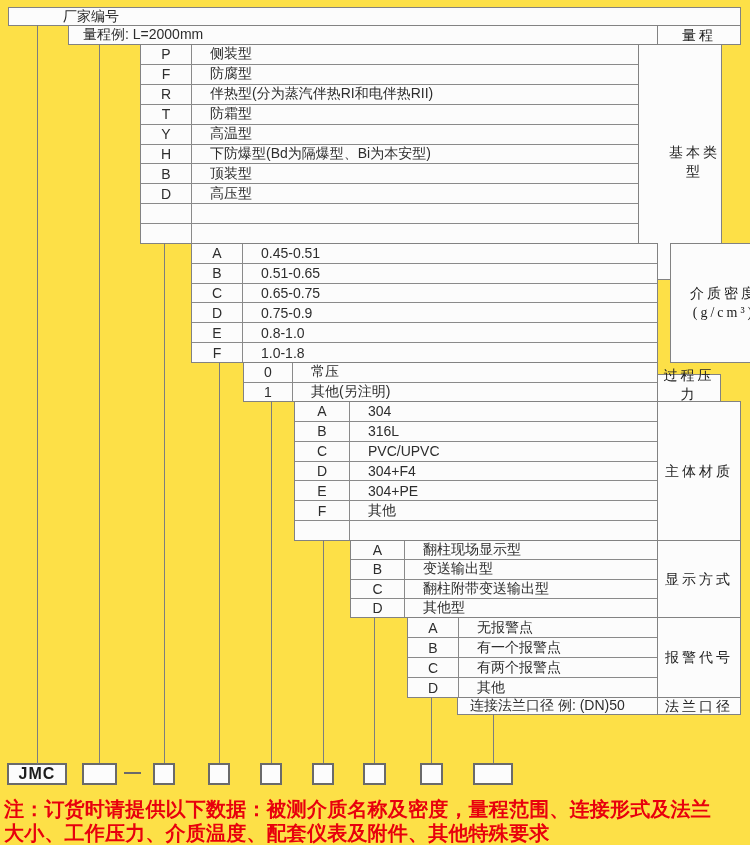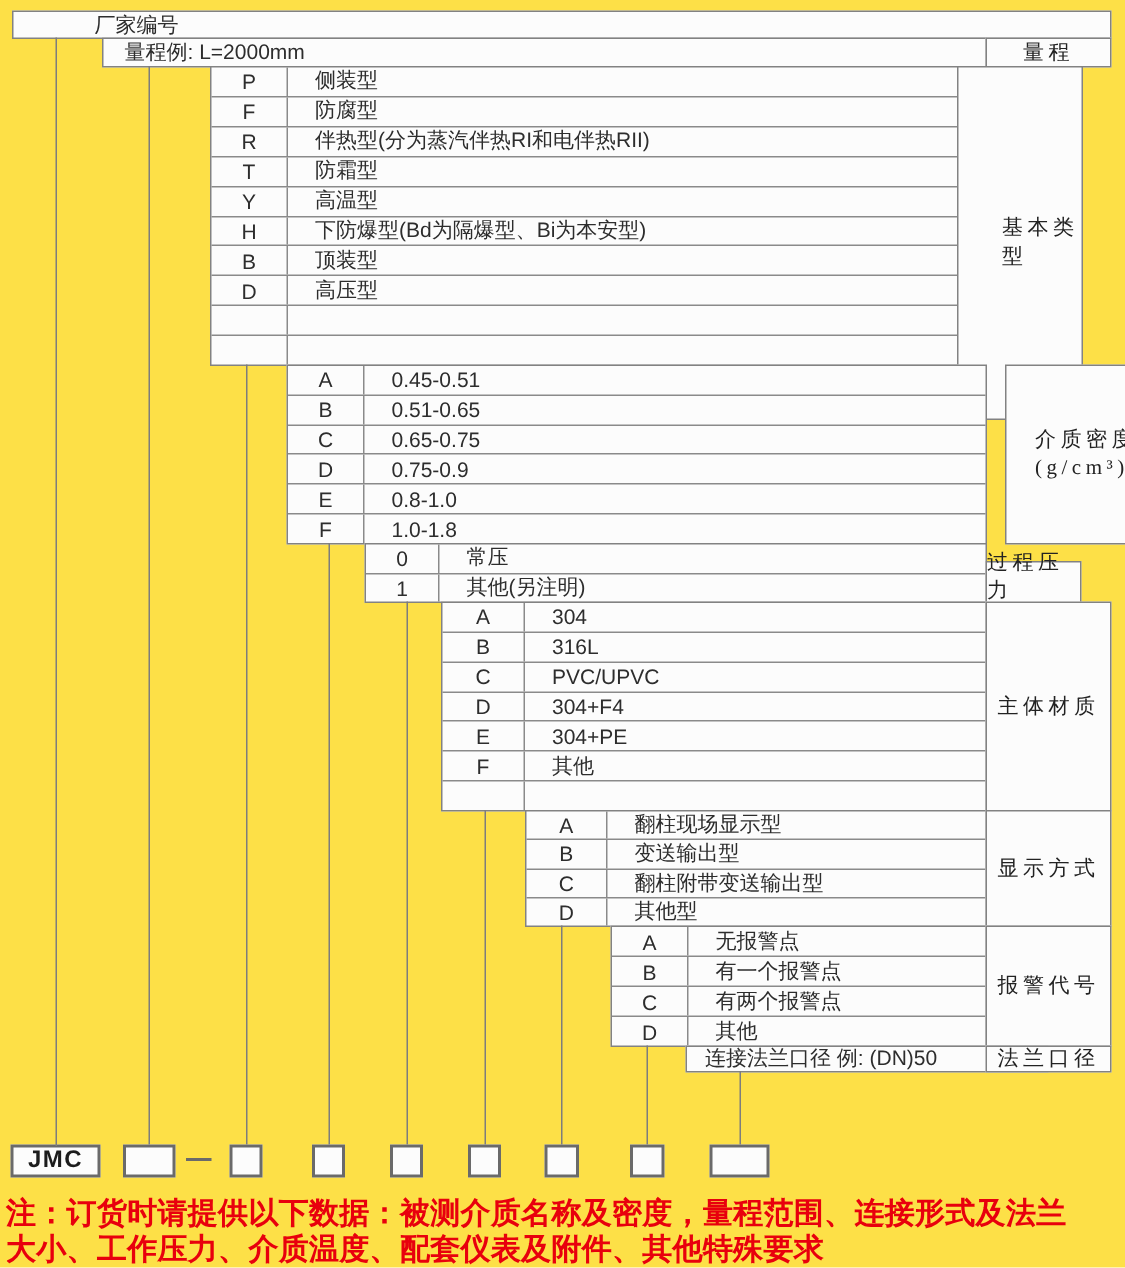--- a/index.html
+++ b/index.html
@@ -7,21 +7,21 @@
     position:relative;width:750px;height:845px;background:#fde047;
     font-family:"Liberation Sans","DejaVu Sans",sans-serif;color:#2d2d2d;
     overflow:hidden;
   }
   .abs{position:absolute;box-sizing:border-box;}
   .box{border:1px solid #828282;background:#fcfcfc;display:flex;align-items:center;}
   .factory-box span{padding-left:54px;font-size:14px;}
   .range-box span{padding-left:14px;font-size:14px;text-align:center;}
   .label-cell{
     border:1px solid #828282;background:#fcfcfc;
-    display:flex;align-items:center;justify-content:center;text-align:left;
+    display:flex;align-items:center;justify-content:center;text-align:center;
     font-family:"Liberation Serif","DejaVu Serif",serif;font-size:14px;
     letter-spacing:3px;line-height:19px;white-space:pre-line;color:#222;
   }
   .sec-table{
     border:1px solid #828282;background:#fcfcfc;display:flex;flex-direction:column;
   }
   .sec-row{flex:1;display:flex;align-items:stretch;border-bottom:1px solid #8a8a8a;min-height:0;}
   .sec-row:last-child{border-bottom:none;}
   .code-cell{
     border-right:1px solid #8a8a8a;display:flex;align-items:center;justify-content:center;

